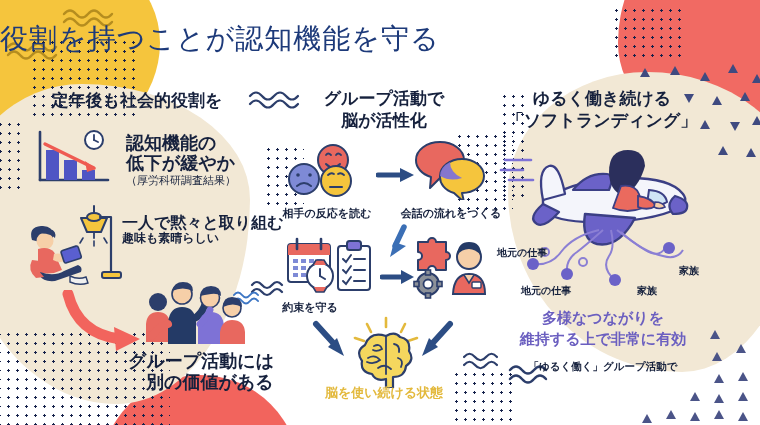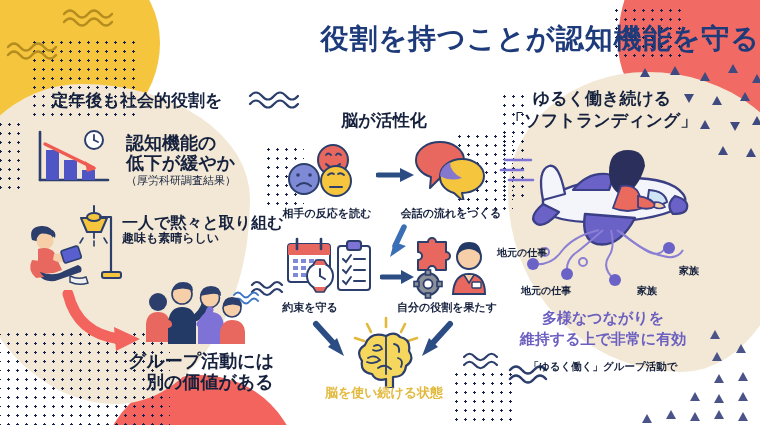--- a/index.html
+++ b/index.html
@@ -53,22 +53,22 @@
   .tris{position:absolute;}
   .tri{position:absolute;width:0;height:0;
        border-left:5px solid transparent;border-right:5px solid transparent;
        border-bottom:9px solid #3f4a80;}
   .tri.down{border-bottom:none;border-top:9px solid #3f4a80;}
 
   svg.wave{position:absolute;overflow:visible;}
 
   
   .title{
-    left:0;top:20px;width:760px;text-align:right;
-    font-size:28px;font-weight:bold;color:#1d3a7a;letter-spacing:1px;
+    left:0;top:20px;width:760px;text-align:left;
+    font-size:28px;font-weight:normal;color:#1d3a7a;letter-spacing:1px;
   }
   .col-head{
     font-size:17px;font-weight:bold;color:#16213d;text-align:center;line-height:1.25;
   }
   .body-bold{font-size:18px;font-weight:bold;color:#16213d;line-height:1.3;}
   .body-sm{font-size:11px;font-weight:bold;color:#16213d;line-height:1.35;}
   .cap{font-size:11px;font-weight:bold;color:#16213d;text-align:center;}
   .cap-brain{font-size:13px;font-weight:bold;color:#e3b93c;text-align:center;}
   .purple-hl{font-size:15px;font-weight:bold;color:#6b5fc0;text-align:center;line-height:1.35;}
   .net-label{font-size:10px;font-weight:bold;color:#16213d;}
@@ -249,20 +249,21 @@
         <path d="M62 44 q8 -8 10 -14" fill="none" stroke="#7e72d6" stroke-width="7" stroke-linecap="round"></path>
       </svg>
     </div>
 
     <div class="abs body-bold nowrap" style="left:114px;top:260px;">グループ活動には</div>
     <div class="abs body-bold nowrap" style="left:132px;top:281px;">別の価値がある</div>
   </div>
 
   <div class="abs" style="left:258px;top:88px;width:252px;height:330px;">
 
+    <div class="col-head nowrap" style="position:absolute;left:0;top:0;width:252px;">グループ活動で</div>
     <div class="col-head nowrap" style="position:absolute;left:0;top:22px;width:252px;">脳が活性化</div>
 
     <div class="abs" style="left:28px;top:55px;">
       <svg width="78" height="54" viewBox="0 0 78 54">
         <circle cx="47" cy="17" r="15" fill="#e8685f" stroke="#2c3e6b" stroke-width="2"></circle>
         <path d="M40 12 q2 -3 5 0" fill="none" stroke="#2c3e6b" stroke-width="1.8" stroke-linecap="round"></path>
         <path d="M50 12 q2 -3 5 0" fill="none" stroke="#2c3e6b" stroke-width="1.8" stroke-linecap="round"></path>
         <path d="M40 21 q7 7 14 0" fill="none" stroke="#2c3e6b" stroke-width="2" stroke-linecap="round"></path>
         <circle cx="18" cy="36" r="15" fill="#7e8ad6" stroke="#2c3e6b" stroke-width="2"></circle>
         <circle cx="12" cy="32" r="1.8" fill="#2c3e6b"></circle>
@@ -360,21 +361,20 @@
           <circle cx="17" cy="15" r="12" fill="#f6cfa8" stroke="#2c3e6b" stroke-width="2"></circle>
           <path d="M5 13 q1 -13 12 -13 q12 0 12 13 q-6 -6 -12 -6 q-7 0 -12 6z" fill="#243a66"></path>
           <path d="M1 52 q1 -20 16 -20 q16 0 16 20z" fill="#e8685f" stroke="#2c3e6b" stroke-width="2"></path>
           <rect x="20" y="40" width="9" height="6" rx="1" fill="#fff" stroke="#2c3e6b" stroke-width="1.4"></rect>
           <path d="M12 33 l5 8 l5 -8" fill="#f6cfa8" stroke="#2c3e6b" stroke-width="1.5"></path>
         </g>
       </svg>
     </div>
 
     <div class="abs cap nowrap" style="left:0;top:212px;width:104px;">約束を守る</div>
-    <div class="abs cap nowrap" style="left:126px;top:212px;width:126px;">自分の役割を果たす</div>
 
     <div class="abs" style="left:54px;top:232px;">
       <svg width="38" height="40" viewBox="0 0 38 40">
         <line x1="4" y1="4" x2="24" y2="26" stroke="#2c4d84" stroke-width="6" stroke-linecap="round"></line>
         <path d="M32 36 L16 27 L25 18 Z" fill="#2c4d84"></path>
       </svg>
     </div>
     <div class="abs" style="left:158px;top:232px;">
       <svg width="38" height="40" viewBox="0 0 38 40">
         <line x1="34" y1="4" x2="14" y2="26" stroke="#2c4d84" stroke-width="6" stroke-linecap="round"></line>

